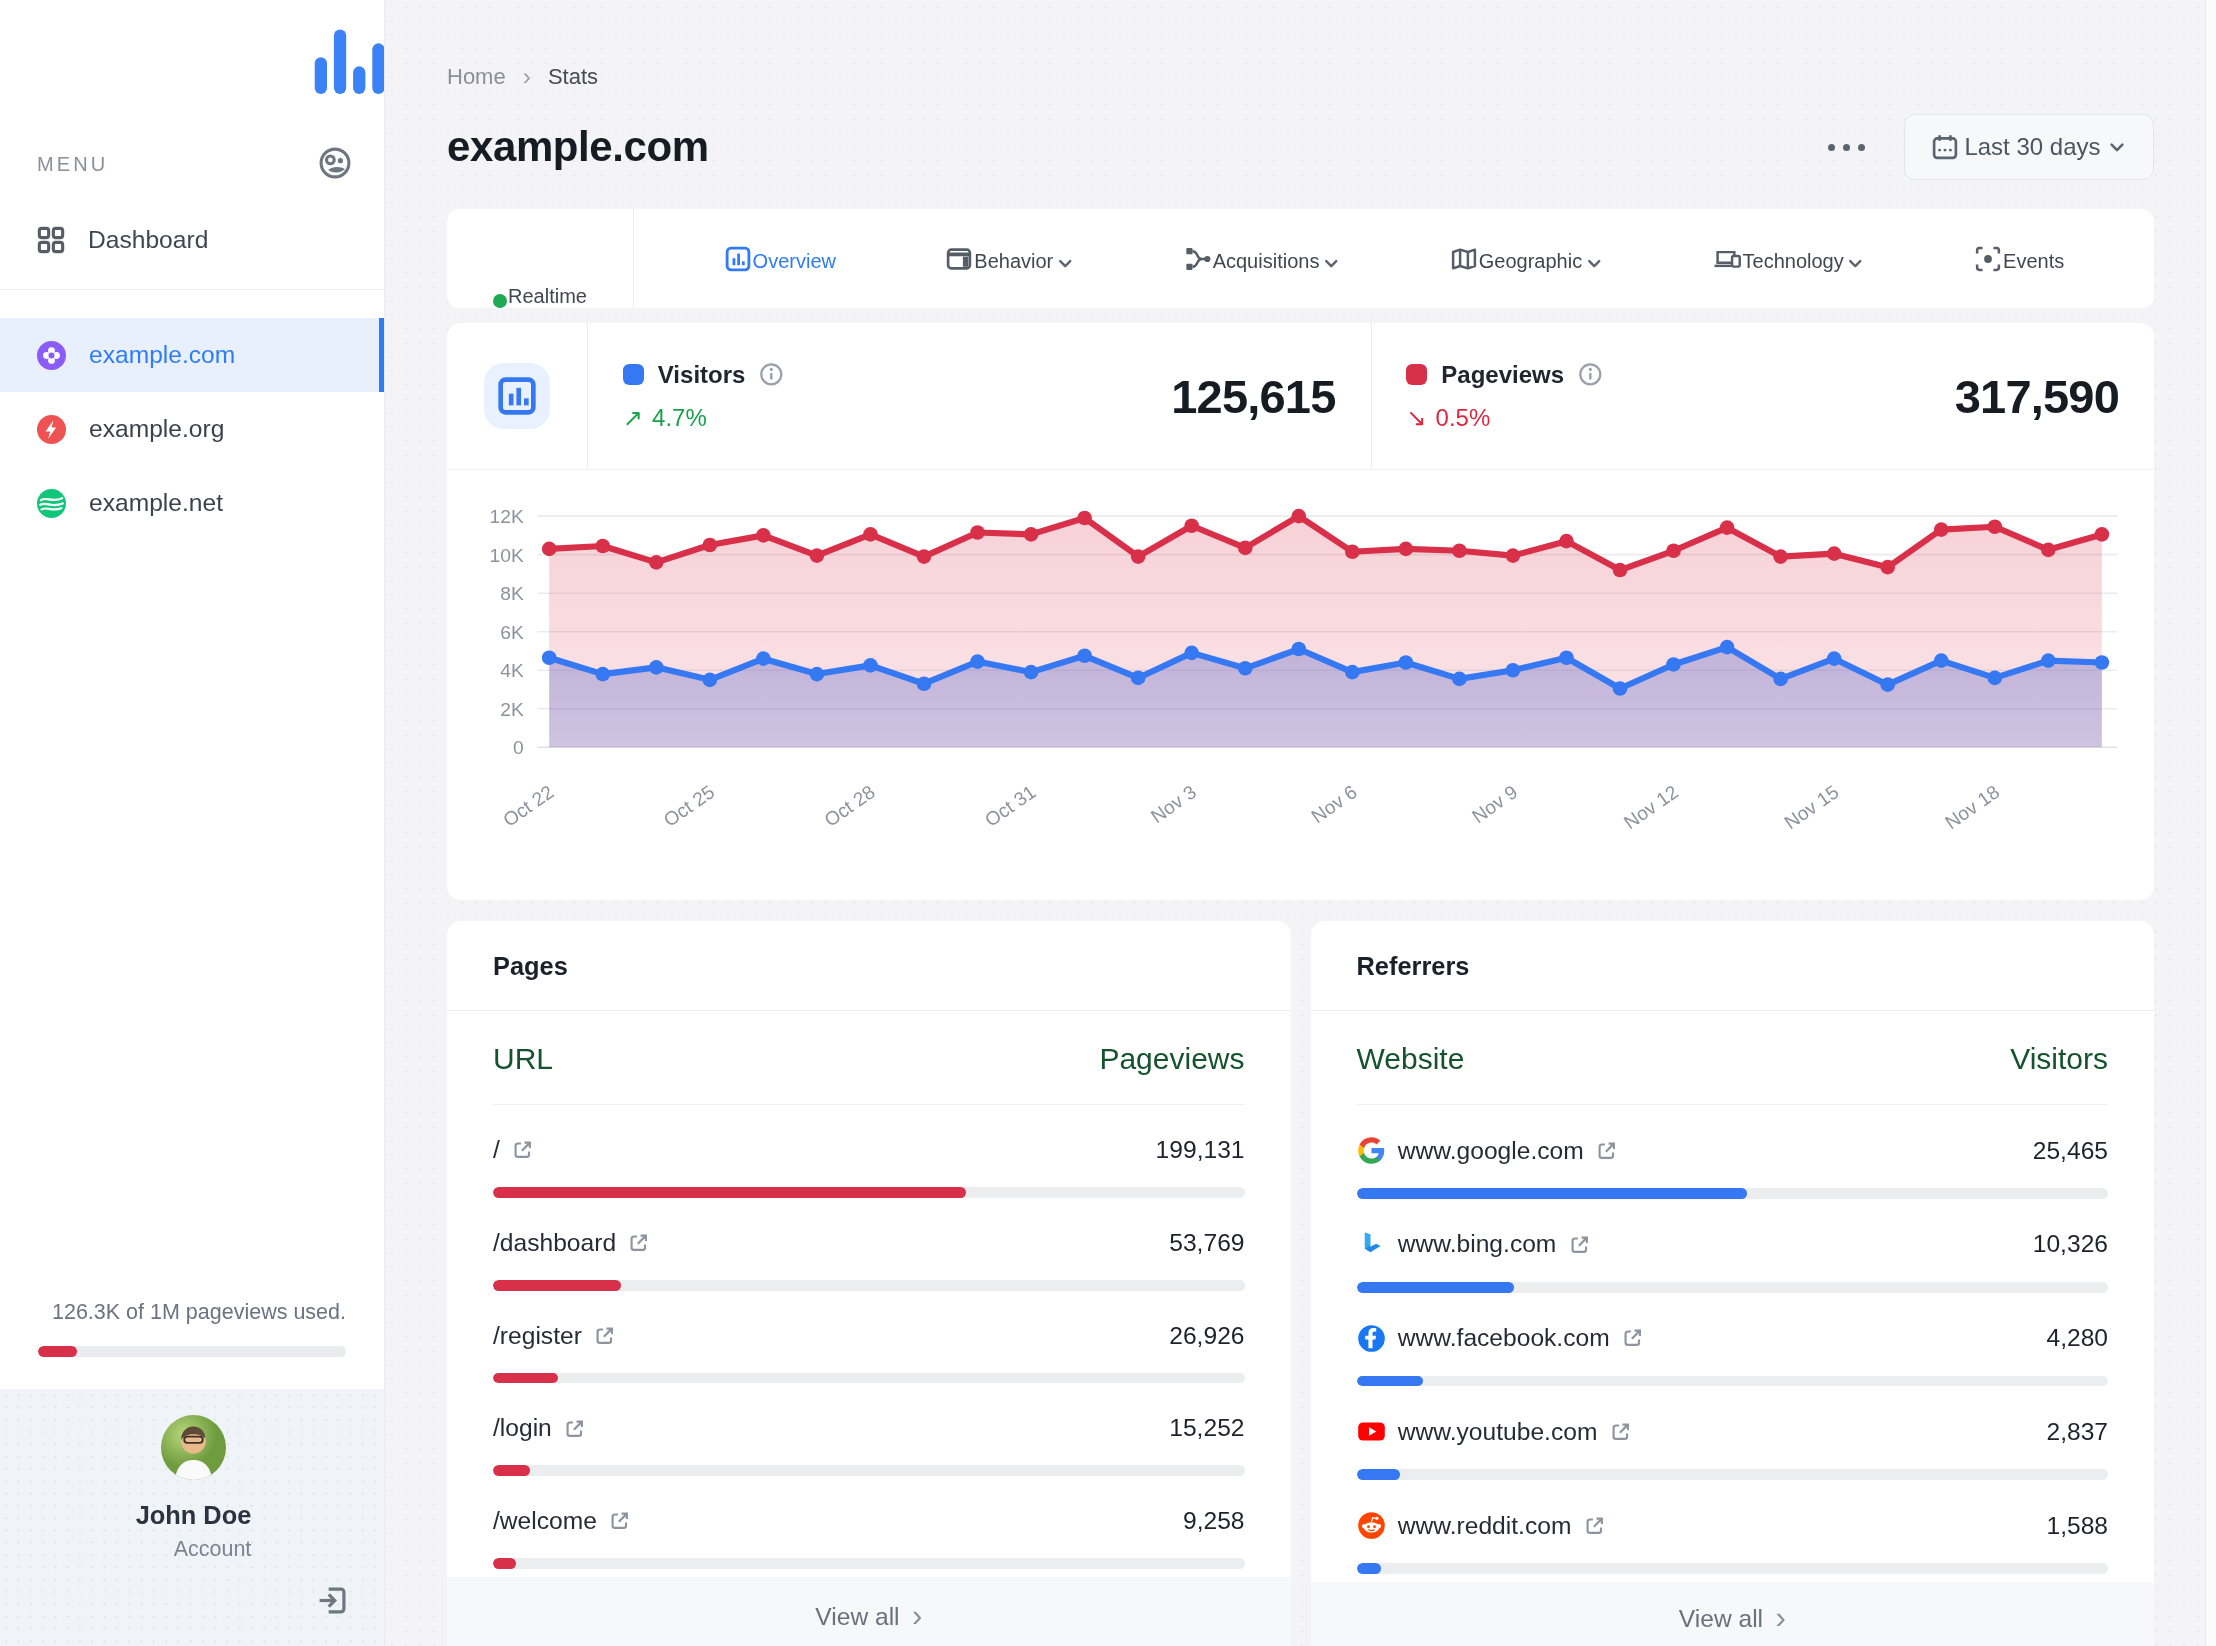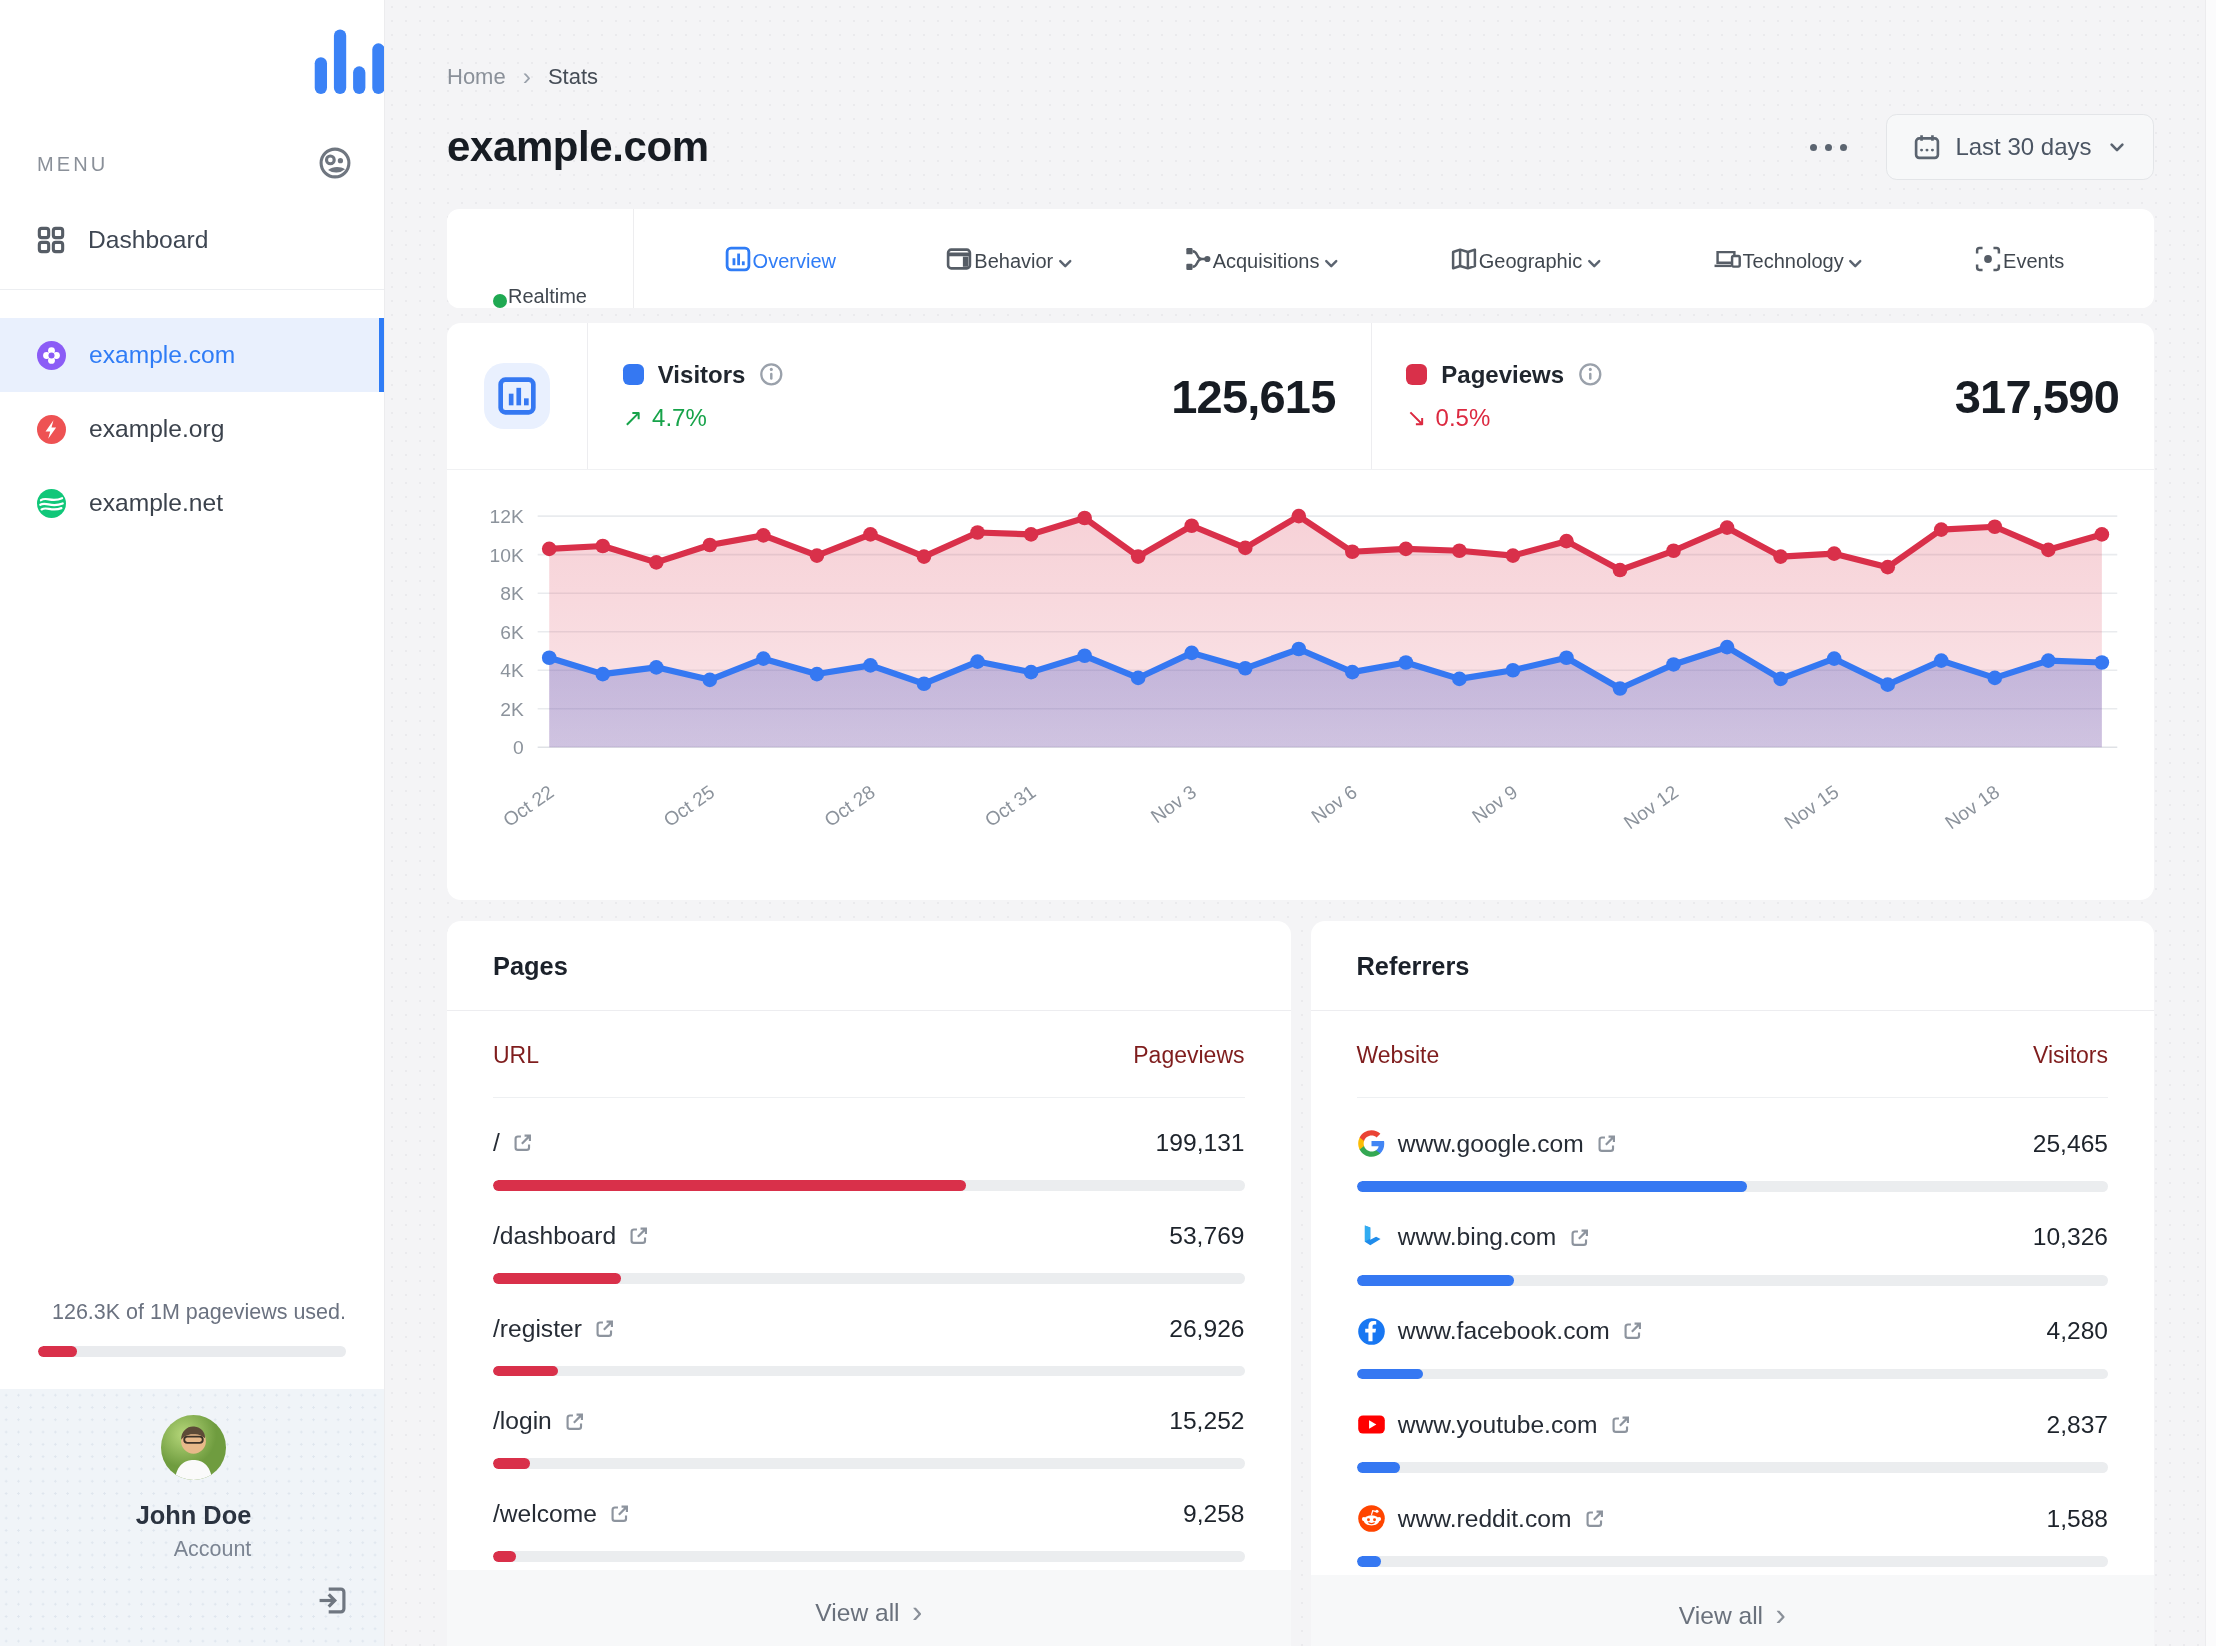--- a/index.html
+++ b/index.html
@@ -38,21 +38,21 @@
     background-image:radial-gradient(#eaeaed 1.1px, transparent 1.1px); background-size:14px 14px; }
   .breadcrumb { margin-top:63px; font-size:22px; color:#8a9099; display:flex; align-items:center; gap:17px; }
   .breadcrumb .sep { font-size:24.6px; color:#9aa1ab; }
   .breadcrumb .current { color:#454c56; }
   .title-row { display:flex; align-items:center; margin-top:23px; }
   .page-title { font-size:42px; font-weight:bold; color:#171c23; letter-spacing:-0.4px; }
   .actions { margin-left:auto; display:flex; align-items:center; gap:32px; }
   .kebab { display:flex; gap:7.7px; cursor:pointer; padding:7.7px; }
   .kebab i { width:7px; height:7px; border-radius:50%; background:#5b6470; }
   .date-btn { height:66px; padding:0 26px; background:#f7f8f9; border:1.5px solid #e3e5e8;
-    border-radius:10.8px; display:flex; align-items:center; gap:14px; font-size:24px; color:#4b5563; cursor:pointer; }
+    border-radius:10.8px; display:flex; align-items:center; gap:5px; font-size:24px; color:#4b5563; cursor:pointer; }
 
   
   .tabbar { margin-top:29px; background:#fff; border-radius:12.3px; height:99px;
     display:flex; align-items:stretch; overflow:hidden; }
   .tab { display:flex; align-items:flex-end; gap:1px; font-size:20px; color:#40474f; cursor:pointer; }
   .tab-realtime { padding:0 46px; border-right:0.8px solid #ededef; }
   .tab-rest { flex:1; display:flex; align-items:center; justify-content:space-around; padding:0 35px; }
   .tab.active { color:#2f7cf6; }
   .rt-dot { width:14px; height:14px; border-radius:50%; background:#1fa952; }
   .chev { margin-left:1.5px; }
@@ -73,21 +73,21 @@
   .chg.up { color:#17a34a; } .chg.down { color:#dc2940; }
   .stat-value { margin-left:auto; font-size:47px; font-weight:bold; color:#171c23; letter-spacing:-0.8px; }
   .strip-divider { border-bottom:0.8px solid #f0f1f3; }
   .chart-wrap { padding:23px 29px 14px 29px; }
 
   
   .cards { display:flex; gap:20px; margin-top:21.5px; }
   .card { flex:1; background:#fff; border-radius:14px; height:736px; display:flex; flex-direction:column; overflow:hidden; }
   .card-head { padding:31px 46px 29px; font-size:25.4px; font-weight:bold; color:#1b212a;
     border-bottom:0.8px solid #ededf0; }
-  .card-cols { display:flex; justify-content:space-between; padding:31px 46px 0; color:#7f1d1d; font-size:23px; }
+  .card-cols { display:flex; justify-content:space-between; padding:31px 46px 0; color:#14532d; font-size:30px; }
   .cols-rule { margin:28px 46px 0; border-bottom:0.8px solid #eef0f2; }
   .rows { padding-bottom:7.7px; }
   .trow { padding:31px 46px 0; }
   .trow-top { display:flex; align-items:center; gap:12.3px; }
   .trow-label { font-size:24.6px; color:#262c35; display:flex; align-items:center; gap:12.3px; }
   .trow-value { margin-left:auto; font-size:24.6px; color:#1d232b; }
   .bar-track { margin-top:23px; height:10.8px; border-radius:5.4px; background:#ebedef; overflow:hidden; }
   .bar-fill { height:100%; border-radius:5.4px; }
   .bar-red { background:#d9304a; } .bar-blue { background:#3578f2; }
   .card-foot { margin-top:auto; background:#f7f8f9; height:99px; display:flex; align-items:center;

